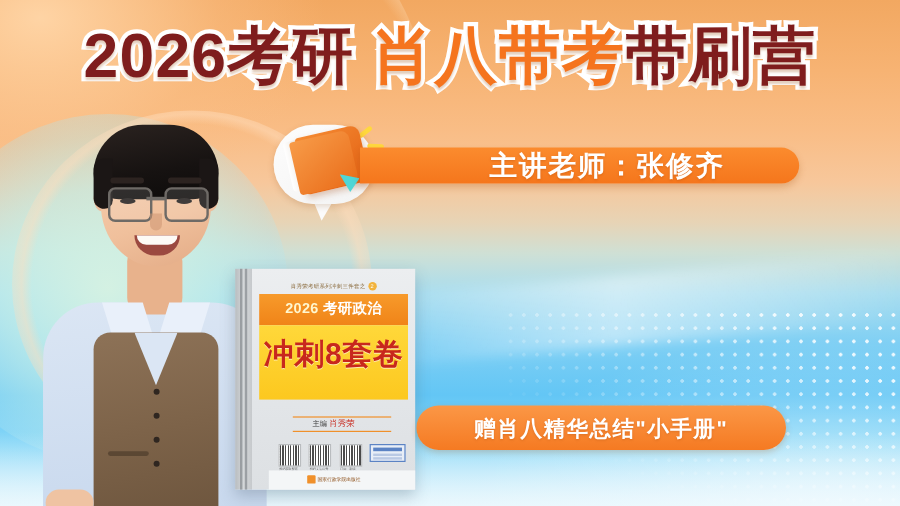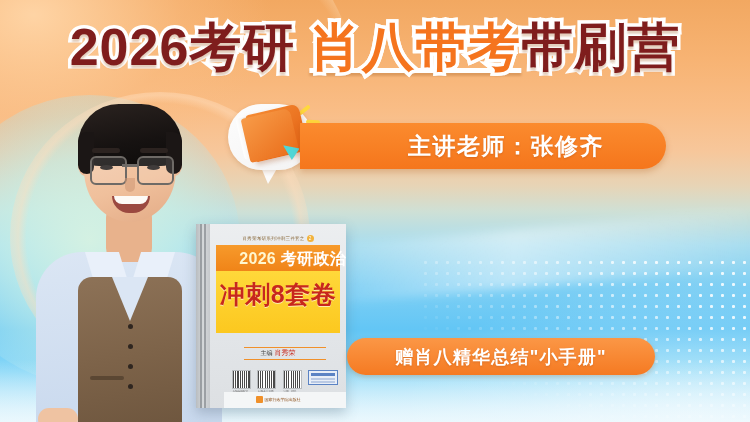--- a/index.html
+++ b/index.html
@@ -51,21 +51,21 @@
     background:linear-gradient(180deg, rgba(236,248,253,0) 0%, rgba(240,250,254,.75) 100%);}
 
   
   .title{position:absolute;left:0;right:0;top:16px;text-align:center;
     font-size:52px;line-height:62px;font-weight:bold;letter-spacing:1px;
     white-space:nowrap;z-index:40;}
   .title span{
     -webkit-text-stroke:7px #ffffff;paint-order:stroke fill;
     text-shadow:0 3px 2px rgba(160,90,30,.30);}
   .t-brown{color:#7f1d1d;}
-  .t-orange{color:#f5741e;text-decoration:underline;}
+  .t-orange{color:#f5741e;}
   .t-gap{-webkit-text-stroke:0;display:inline-block;width:14px;}
 
   
   .person{position:absolute;left:34px;bottom:0;width:190px;height:330px;z-index:30;}
   .p-neck{position:absolute;left:72px;top:112px;width:46px;height:58px;background:#e8b28c;border-radius:14px;}
   .p-head{position:absolute;left:50px;top:22px;width:92px;height:108px;border-radius:46px/52px;
     background:linear-gradient(160deg,#f7d2b4 0%,#f0c09c 62%,#e3ab86 100%);}
   .p-ear-l{position:absolute;left:44px;top:62px;width:14px;height:22px;border-radius:50%;background:#eebd9b;}
   .p-ear-r{position:absolute;left:134px;top:62px;width:14px;height:22px;border-radius:50%;background:#eebd9b;}
   .p-hair{position:absolute;left:44px;top:12px;width:104px;height:62px;
@@ -145,22 +145,22 @@
   .bc-face{position:absolute;left:14px;top:0;right:0;bottom:0;
     background:linear-gradient(180deg,#eceef0 0%,#e4e7ea 46%,#dde0e3 100%);}
   .bc-sub{position:absolute;left:0;right:0;top:11px;text-align:center;
     font-size:4.6px;color:#8a6a3c;letter-spacing:.2px;white-space:nowrap;}
   .bc-sub .circ{display:inline-block;width:7px;height:7px;border-radius:50%;background:#f2b33c;
     color:#fff;font-size:4.6px;line-height:7px;text-align:center;vertical-align:middle;margin-left:2px;}
   .bc-orange{position:absolute;left:6px;right:6px;top:21px;height:26px;
     background:linear-gradient(180deg,#f79a2b 0%,#f08418 100%);}
   .bc-yellow{position:absolute;left:6px;right:6px;top:47px;height:62px;
     background:linear-gradient(180deg,#ffd83a 0%,#fcc81f 100%);}
-  .bc-l1{position:absolute;left:0;right:0;top:25px;text-align:right;
-    font-size:16px;font-weight:bold;color:#ffffff;white-space:nowrap;letter-spacing:.3px;}
+  .bc-l1{position:absolute;left:0;right:0;top:25px;text-align:center;
+    font-size:12px;font-weight:bold;color:#ffffff;white-space:nowrap;letter-spacing:.3px;}
   .bc-l1 .yr{color:#fff7cf;}
   .bc-l2{position:absolute;left:0;right:0;top:54px;text-align:center;
     font-size:25px;font-weight:bold;color:#c8271d;white-space:nowrap;letter-spacing:.5px;
     text-shadow:0 1px 0 rgba(255,255,255,.6);}
   .bc-l3{position:absolute;left:0;right:0;top:86px;text-align:center;
     font-size:13px;font-weight:bold;color:#e2541d;white-space:nowrap;letter-spacing:2px;}
   .bc-rule{position:absolute;left:34px;right:20px;top:123px;height:1.3px;background:#f0902a;}
   .bc-rule.r2{top:135px;}
   .bc-author{position:absolute;left:0;right:0;top:124px;text-align:center;
     font-size:7px;color:#c8271d;white-space:nowrap;}
@@ -176,21 +176,21 @@
   .bc-blue{width:28px;height:13px;background:#e8eef7;border:.8px solid #5b83c4;}
   .bc-blue i{display:block;margin:2px;height:3px;background:#5b83c4;}
   .bc-blue em{display:block;margin:1px 2px;height:2px;background:#b9c9e4;}
   .bc-pub{position:absolute;left:0;right:0;bottom:5px;text-align:center;font-size:4px;
     color:#8a4a12;white-space:nowrap;}
   .bc-pub .logo{display:inline-block;width:7px;height:7px;background:#f0902a;border-radius:1px;
     vertical-align:middle;margin-right:2px;}
   .bc-white{position:absolute;left:14px;right:0;bottom:0;height:16px;background:#f4f6f7;}
 
   
-  .hero-pill{position:absolute;left:300px;top:123px;width:366px;height:46px;z-index:36;
+  .hero-pill{position:absolute;left:300px;top:123px;width:366px;height:30px;z-index:36;
     background:linear-gradient(180deg,#fb8b2e 0%,#f5761c 100%);
     border-radius:0 24px 24px 0;
     box-shadow:0 3px 6px rgba(170,85,20,.28);
     display:flex;align-items:center;justify-content:center;padding-left:46px;box-sizing:border-box;}
   .hero-pill span{font-size:23px;font-weight:bold;color:#ffffff;letter-spacing:1.5px;white-space:nowrap;
     text-shadow:0 1px 2px rgba(150,60,10,.3);}
   .feat{position:absolute;left:347px;width:308px;height:37px;z-index:36;
     background:linear-gradient(180deg,#fb9746 0%,#f57a22 100%);
     border-radius:19px;
     box-shadow:0 2px 5px rgba(170,85,20,.25);

